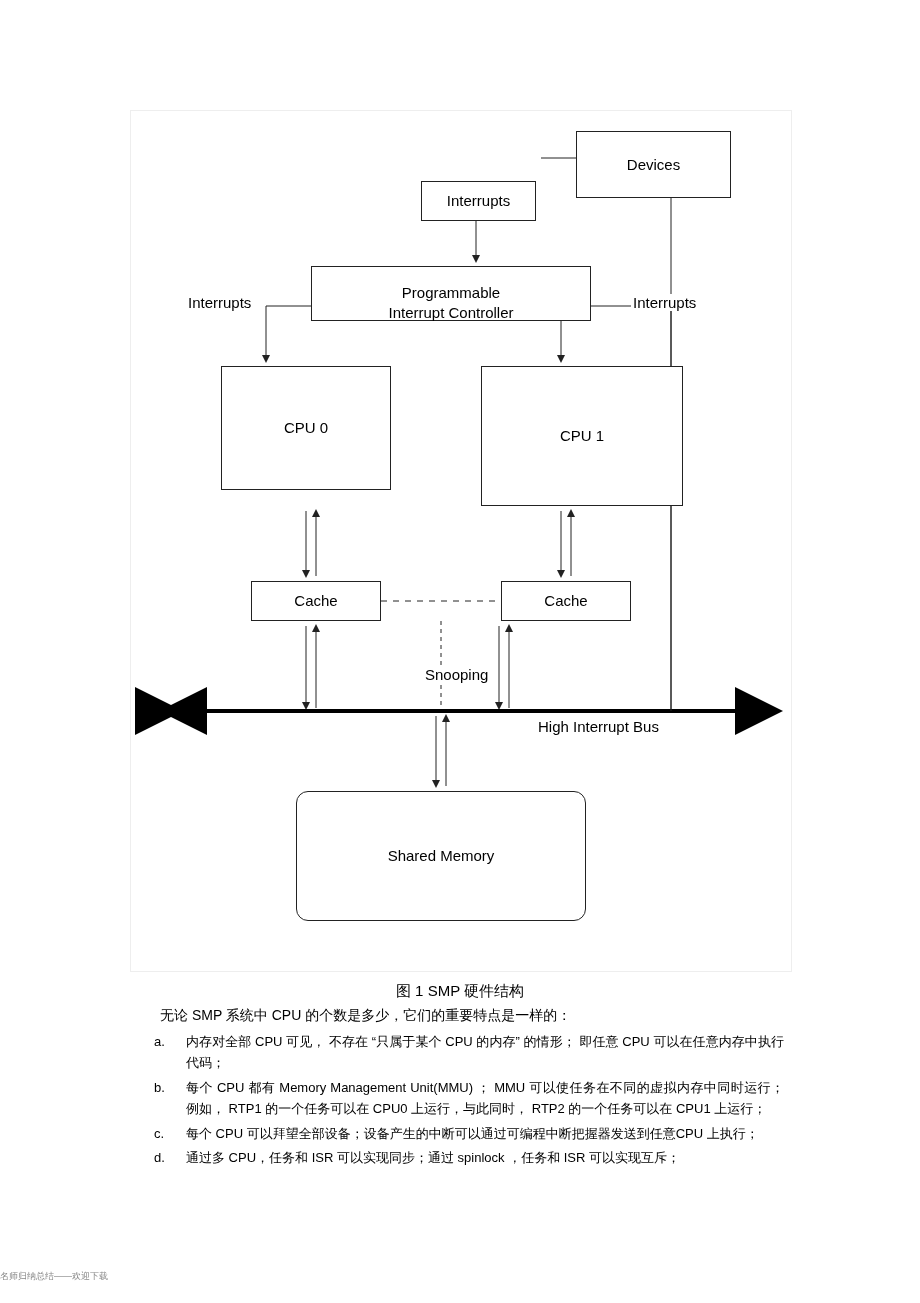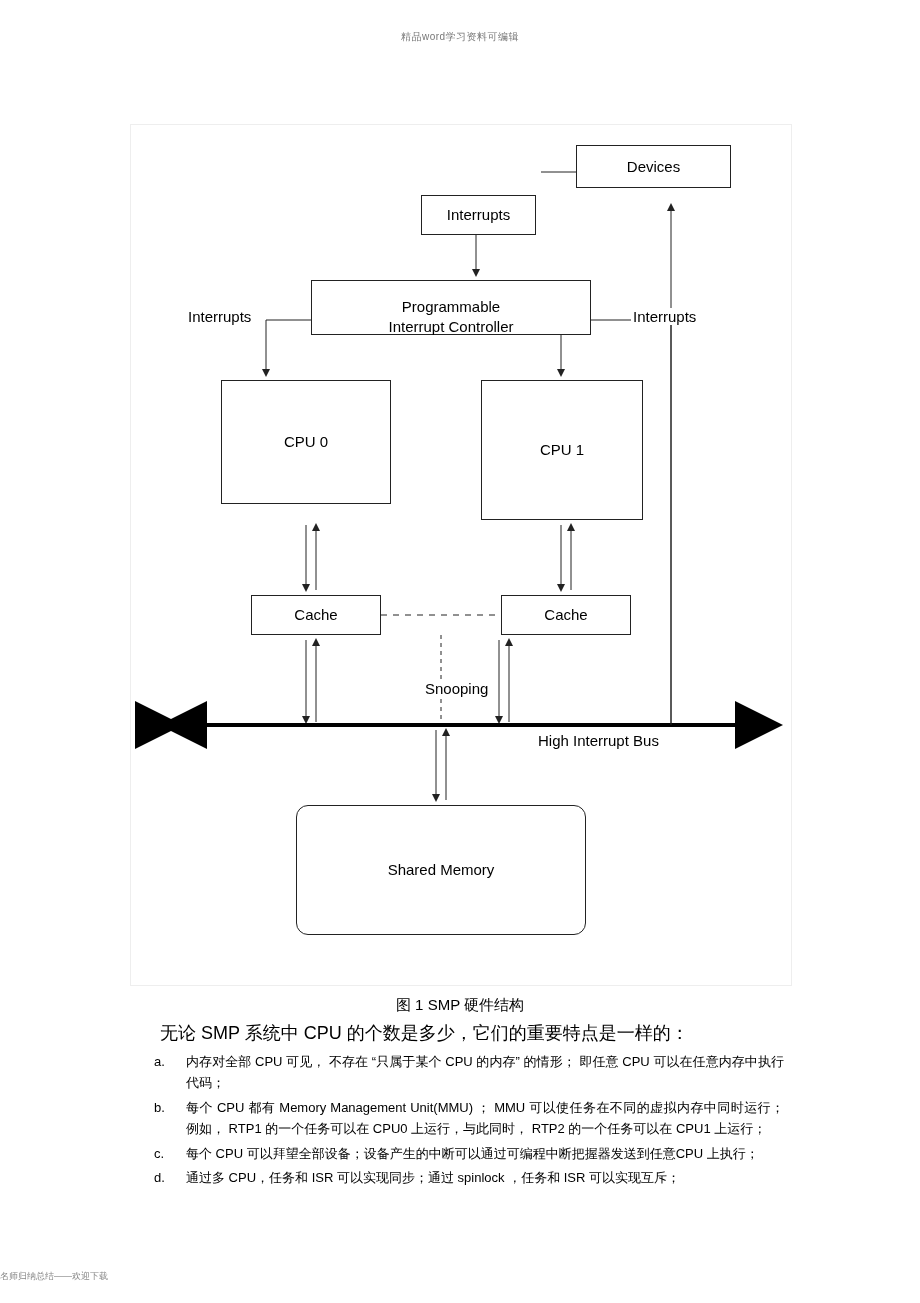--- a/index.html
+++ b/index.html
@@ -37,21 +37,21 @@
     height: 860px;
     position: relative;
     border: 1px solid #eee;
   }
   .caption {
     text-align: center;
     font-size: 15px;
     margin: 8px 0 6px 0;
   }
   .intro {
-    font-size: 18px;
+    font-size: 14px;
     margin: 4px 0 6px 30px;
   }
   ol.items {
     list-style: none;
     padding: 0 0 0 0;
     margin: 6px;
     counter-reset: lit;
   }
   ol.items > li {
     font-size: 13px;
@@ -84,40 +84,39 @@
     box-sizing: border-box;
   }
   .label {
     position: absolute;
     font-family: Arial, sans-serif;
     font-size: 15px;
     background: #fff;
     padding: 0 2px;
   }
 
-  #devices   { left: 445px; top: 20px;  width: 155px; height: 43px; }
+  #devices   { left: 445px; top: 20px;  width: 155px; height: 67px; }
   #intbox    { left: 290px; top: 70px;  width: 115px; height: 40px; }
   #pic       { left: 180px; top: 155px; width: 280px; height: 55px; padding-top:18px;}
   #cpu0      { left: 90px;  top: 255px; width: 170px; height: 124px; }
-  #cpu1      { left: 350px; top: 255px; width: 162px; height: 140px; }
+  #cpu1      { left: 350px; top: 255px; width: 202px; height: 140px; }
   #cache0    { left: 120px; top: 470px; width: 130px; height: 40px; }
   #cache1    { left: 370px; top: 470px; width: 130px; height: 40px; }
   #shared    { left: 165px; top: 680px; width: 290px; height: 130px; border-radius: 12px; }
 
   #lbl-int-l { left: 55px;  top: 183px; }
   #lbl-int-r { left: 500px; top: 183px; }
   #lbl-snoop { left: 292px; top: 555px; }
   #lbl-bus   { left: 405px; top: 607px; }
 </style>
 </head>
 <body>
 
 <div class="page">
 
-  <div class="top-watermark">精品word学习资料可编辑</div>
 
   <div class="diagram-frame">
 
     <svg width="660" height="860" style="position:absolute;left:0;top:0">
       <defs>
         <marker id="ah" markerWidth="8" markerHeight="8" refX="6" refY="4" orient="auto">
           <path d="M0,0 L8,4 L0,8 Z" fill="#222"></path>
         </marker>
         <marker id="ahL" markerWidth="12" markerHeight="12" refX="9" refY="6" orient="auto">
           <path d="M0,0 L12,6 L0,12 Z" fill="#000"></path>

